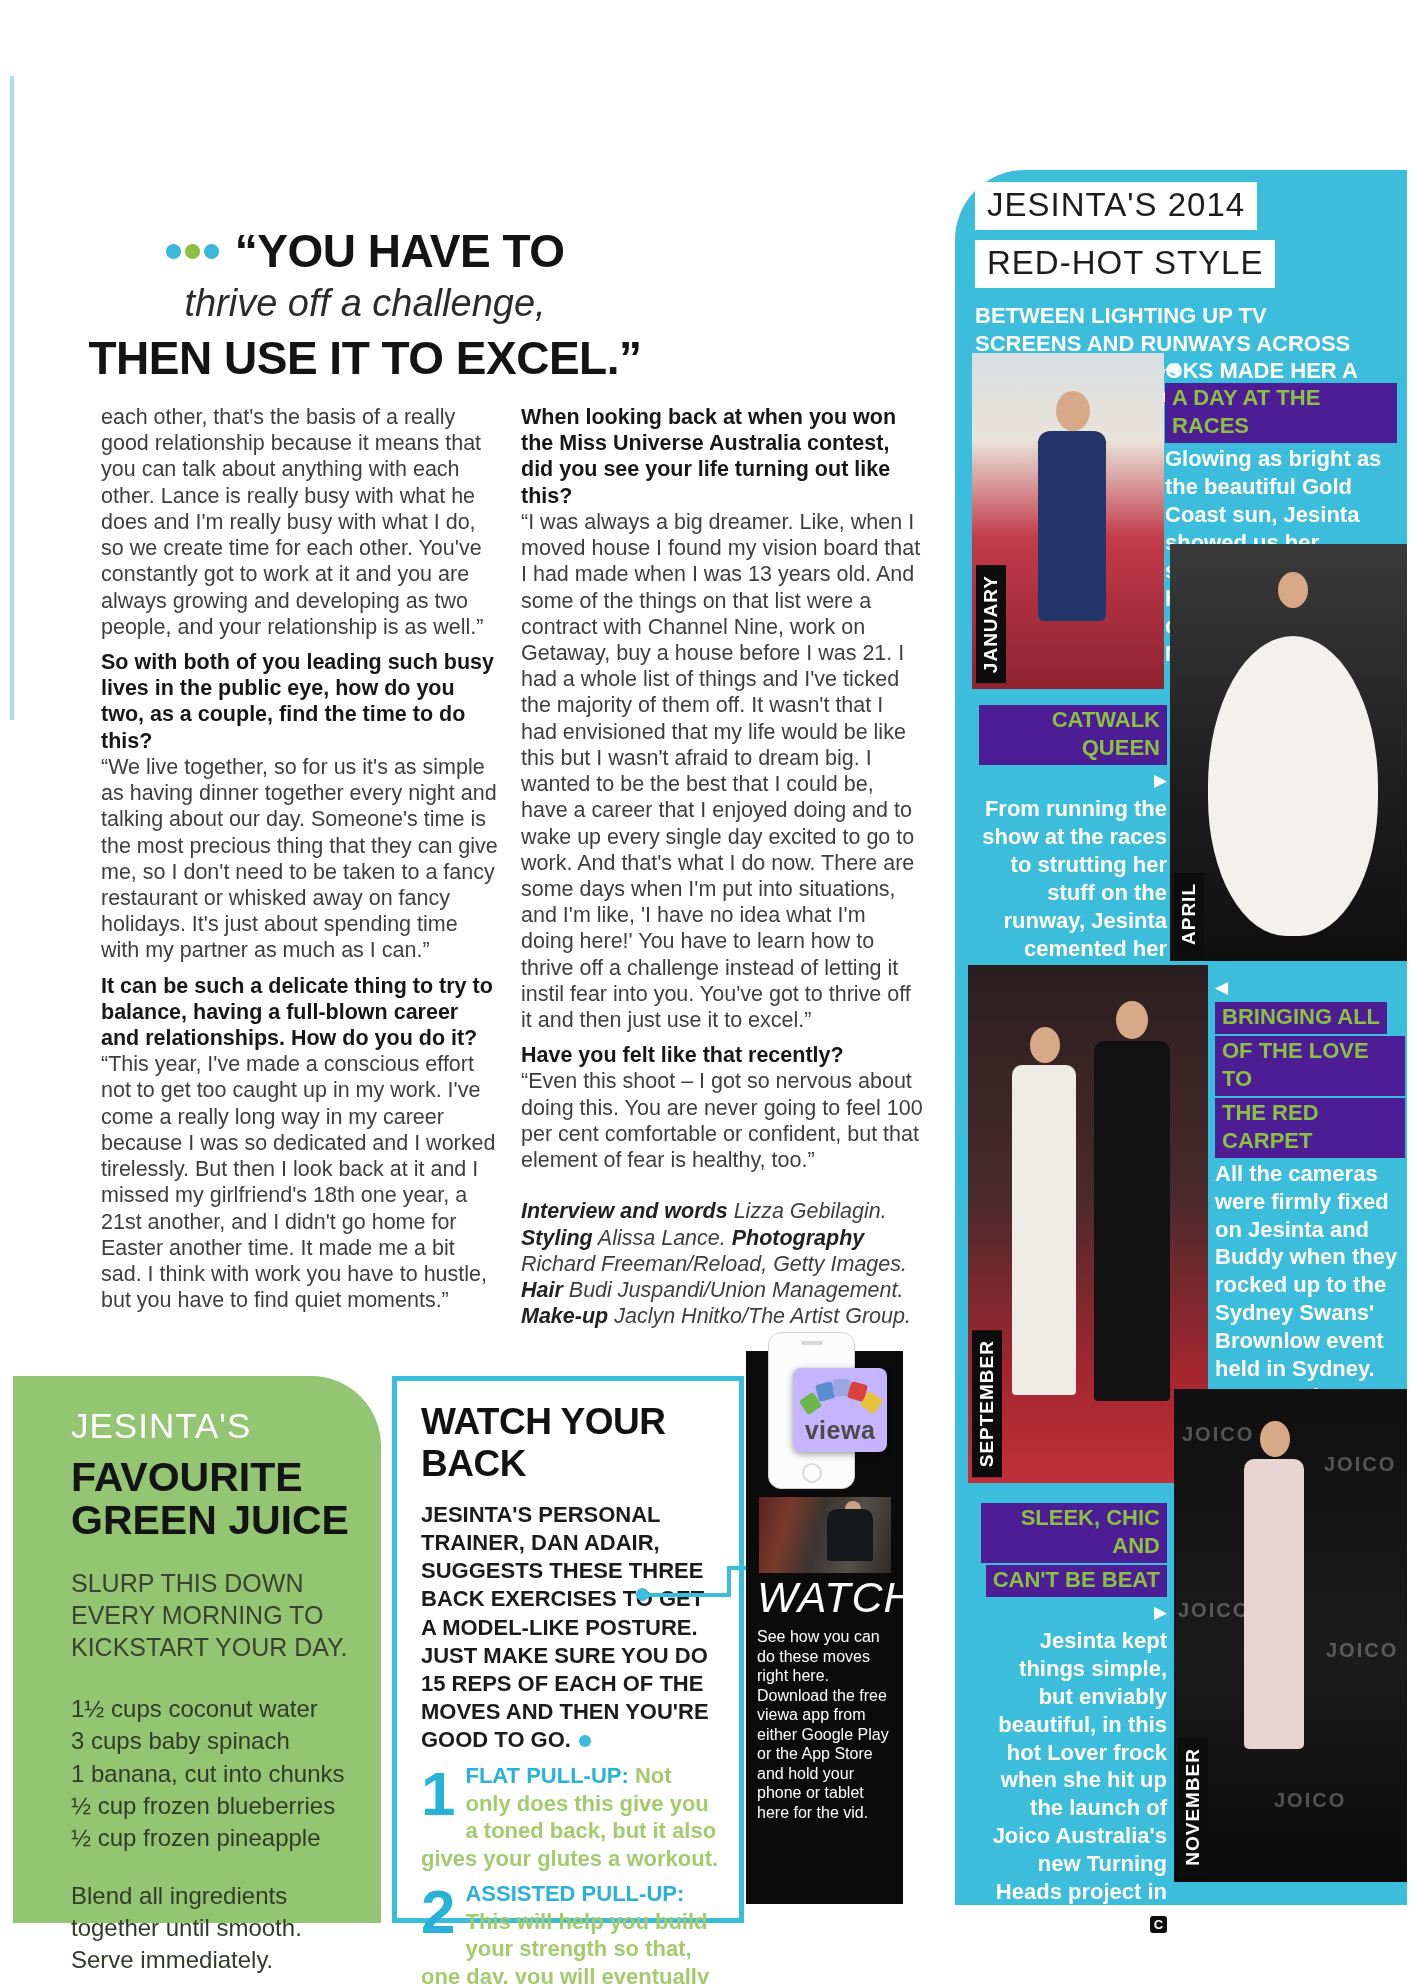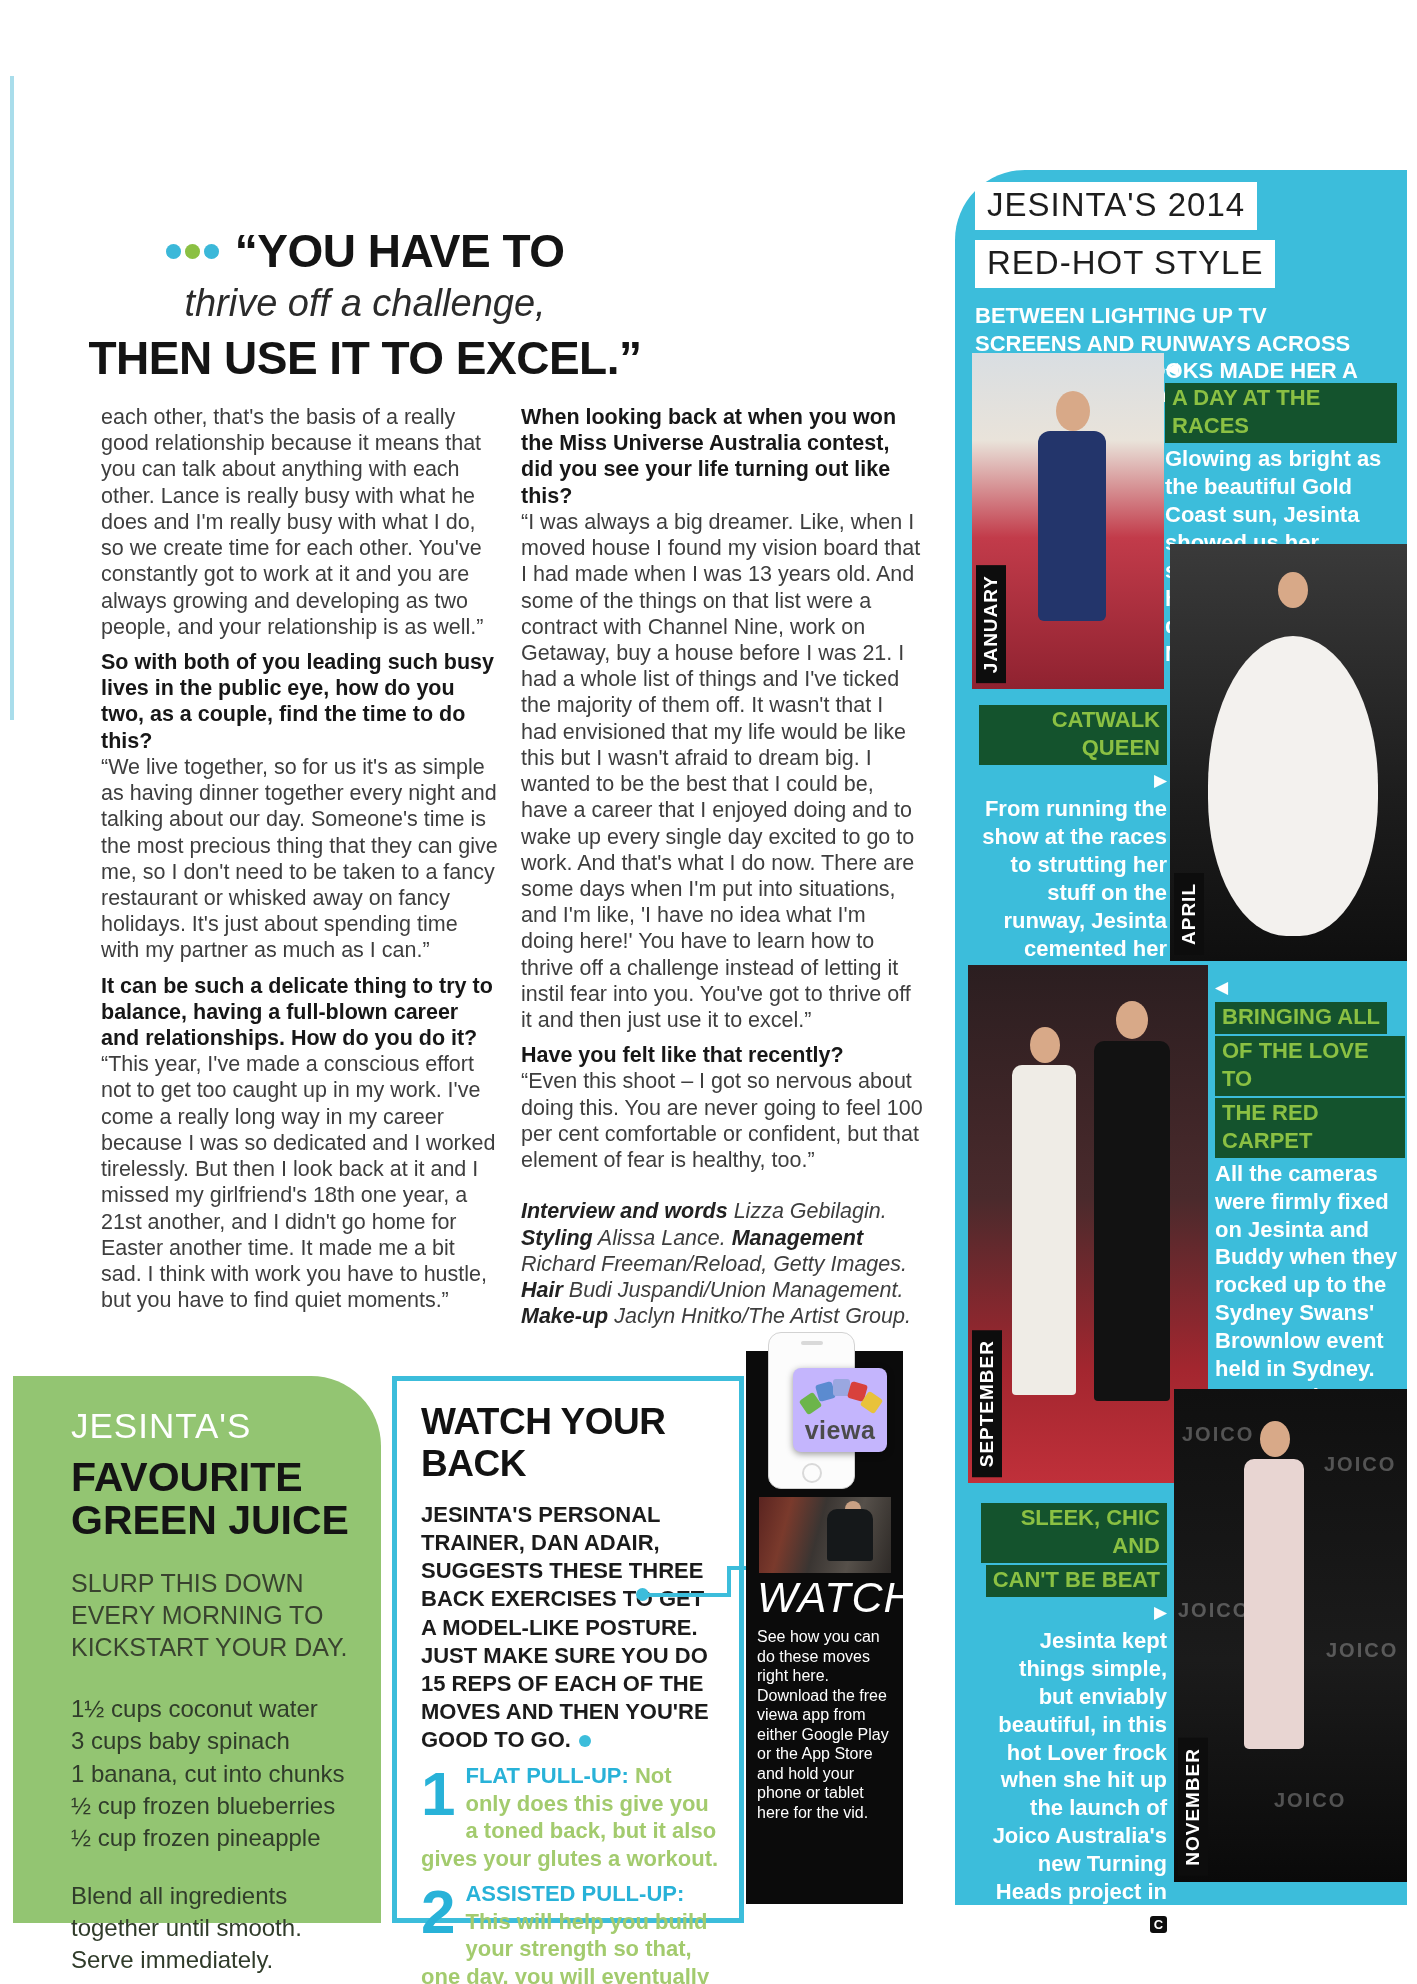--- a/index.html
+++ b/index.html
@@ -40,21 +40,21 @@
   .sb-intro { position:absolute; left:20px; top:132px; width:404px; color:#fff;
     font-weight:700; font-size:22px; line-height:1.25; }
 
   .photo { position:absolute; overflow:hidden; }
   .mtag { position:absolute; left:4px; bottom:6px; background:#0d0d0d; color:#fff;
     font-weight:700; font-size:19px; letter-spacing:1px; writing-mode:vertical-rl;
     transform:rotate(180deg); padding:10px 4px; }
 
   .cap { position:absolute; color:#fff; font-weight:700; font-size:22px; line-height:1.27; }
   .cap.r { text-align:right; }
-  .cap .hdr { display:inline-block; background:#14532d; color:#8bc043; padding:1px 7px 3px;
+  .cap .hdr { display:inline-block; background:#4c1d95; color:#8bc043; padding:1px 7px 3px;
     font-size:22px; font-weight:700; margin-bottom:2px; }
   .cap .arrow { color:#fff; font-size:17px; vertical-align:2px; }
 
   
   .ph-jan { background:linear-gradient(180deg,#d9dee2 0%,#e9e3da 26%,#c23b4a 55%,#8f2230 100%); }
   .fig-head { position:absolute; border-radius:50%; background:#d8a988; }
   .fig-navy { position:absolute; background:#23356b; border-radius:12px 12px 6px 6px; }
   .ph-april { background:linear-gradient(180deg,#3a3a3a 0%,#1d1d1d 60%,#0f0f0f 100%); }
   .gown { position:absolute; background:#f3f1ee; border-radius:50% 50% 46% 46%; }
   .ph-sept { background:linear-gradient(180deg,#2b1e20 0%,#4a2a2c 45%,#a3262f 78%,#c0303a 100%); }
@@ -144,21 +144,21 @@
     <p class="q gap">It can be such a delicate thing to try to balance, having a full-blown career and relationships. How do you do it?</p>
     <p>“This year, I've made a conscious effort not to get too caught up in my work. I've come a really long way in my career because I was so dedicated and I worked tirelessly. But then I look back at it and I missed my girlfriend's 18th one year, a 21st another, and I didn't go home for Easter another time. It made me a bit sad. I think with work you have to hustle, but you have to find quiet moments.”</p>
   </div>
 
   <div class="col col2">
     <p class="q">When looking back at when you won the Miss Universe Australia contest, did you see your life turning out like this?</p>
     <p>“I was always a big dreamer. Like, when I moved house I found my vision board that I had made when I was 13 years old. And some of the things on that list were a contract with Channel Nine, work on Getaway, buy a house before I was 21. I had a whole list of things and I've ticked the majority of them off. It wasn't that I had envisioned that my life would be like this but I wasn't afraid to dream big. I wanted to be the best that I could be, have a career that I enjoyed doing and to wake up every single day excited to go to work. And that's what I do now. There are some days when I'm put into situations, and I'm like, 'I have no idea what I'm doing here!' You have to learn how to thrive off a challenge instead of letting it instil fear into you. You've got to thrive off it and then just use it to excel.”</p>
     <p class="q gap">Have you felt like that recently?</p>
     <p>“Even this shoot – I got so nervous about doing this. You are never going to feel 100 per cent comfortable or confident, but that element of fear is healthy, too.”</p>
     <p class="credits">
-      <span class="cl">Interview and words</span><span> Lizza Gebilagin. </span><span class="cl">Styling</span><span> Alissa Lance. </span><span class="cl">Management</span><span> Richard Freeman/Reload, Getty Images. </span><span class="cl">Hair</span><span> Budi Juspandi/Union Management. </span><span class="cl">Make-up</span><span> Jaclyn Hnitko/The Artist Group.</span>
+      <span class="cl">Interview and words</span><span> Lizza Gebilagin. </span><span class="cl">Styling</span><span> Alissa Lance. </span><span class="cl">Photography</span><span> Richard Freeman/Reload, Getty Images. </span><span class="cl">Hair</span><span> Budi Juspandi/Union Management. </span><span class="cl">Make-up</span><span> Jaclyn Hnitko/The Artist Group.</span>
     </p>
   </div>
 
   <div class="sidebar">
     <div class="sb-title sb-t1">JESINTA'S 2014</div>
     <div class="sb-title sb-t2">RED-HOT STYLE</div>
     <div class="sb-intro">BETWEEN LIGHTING UP TV SCREENS AND RUNWAYS ACROSS OZ, JESINTA'S LOOKS MADE HER A FASHION FAVE LAST YEAR.</div>
 
     <div class="photo ph-jan" style="left:17px; top:183px; width:192px; height:336px;">
       <div class="fig-head" style="left:84px; top:38px; width:34px; height:40px;"></div>

